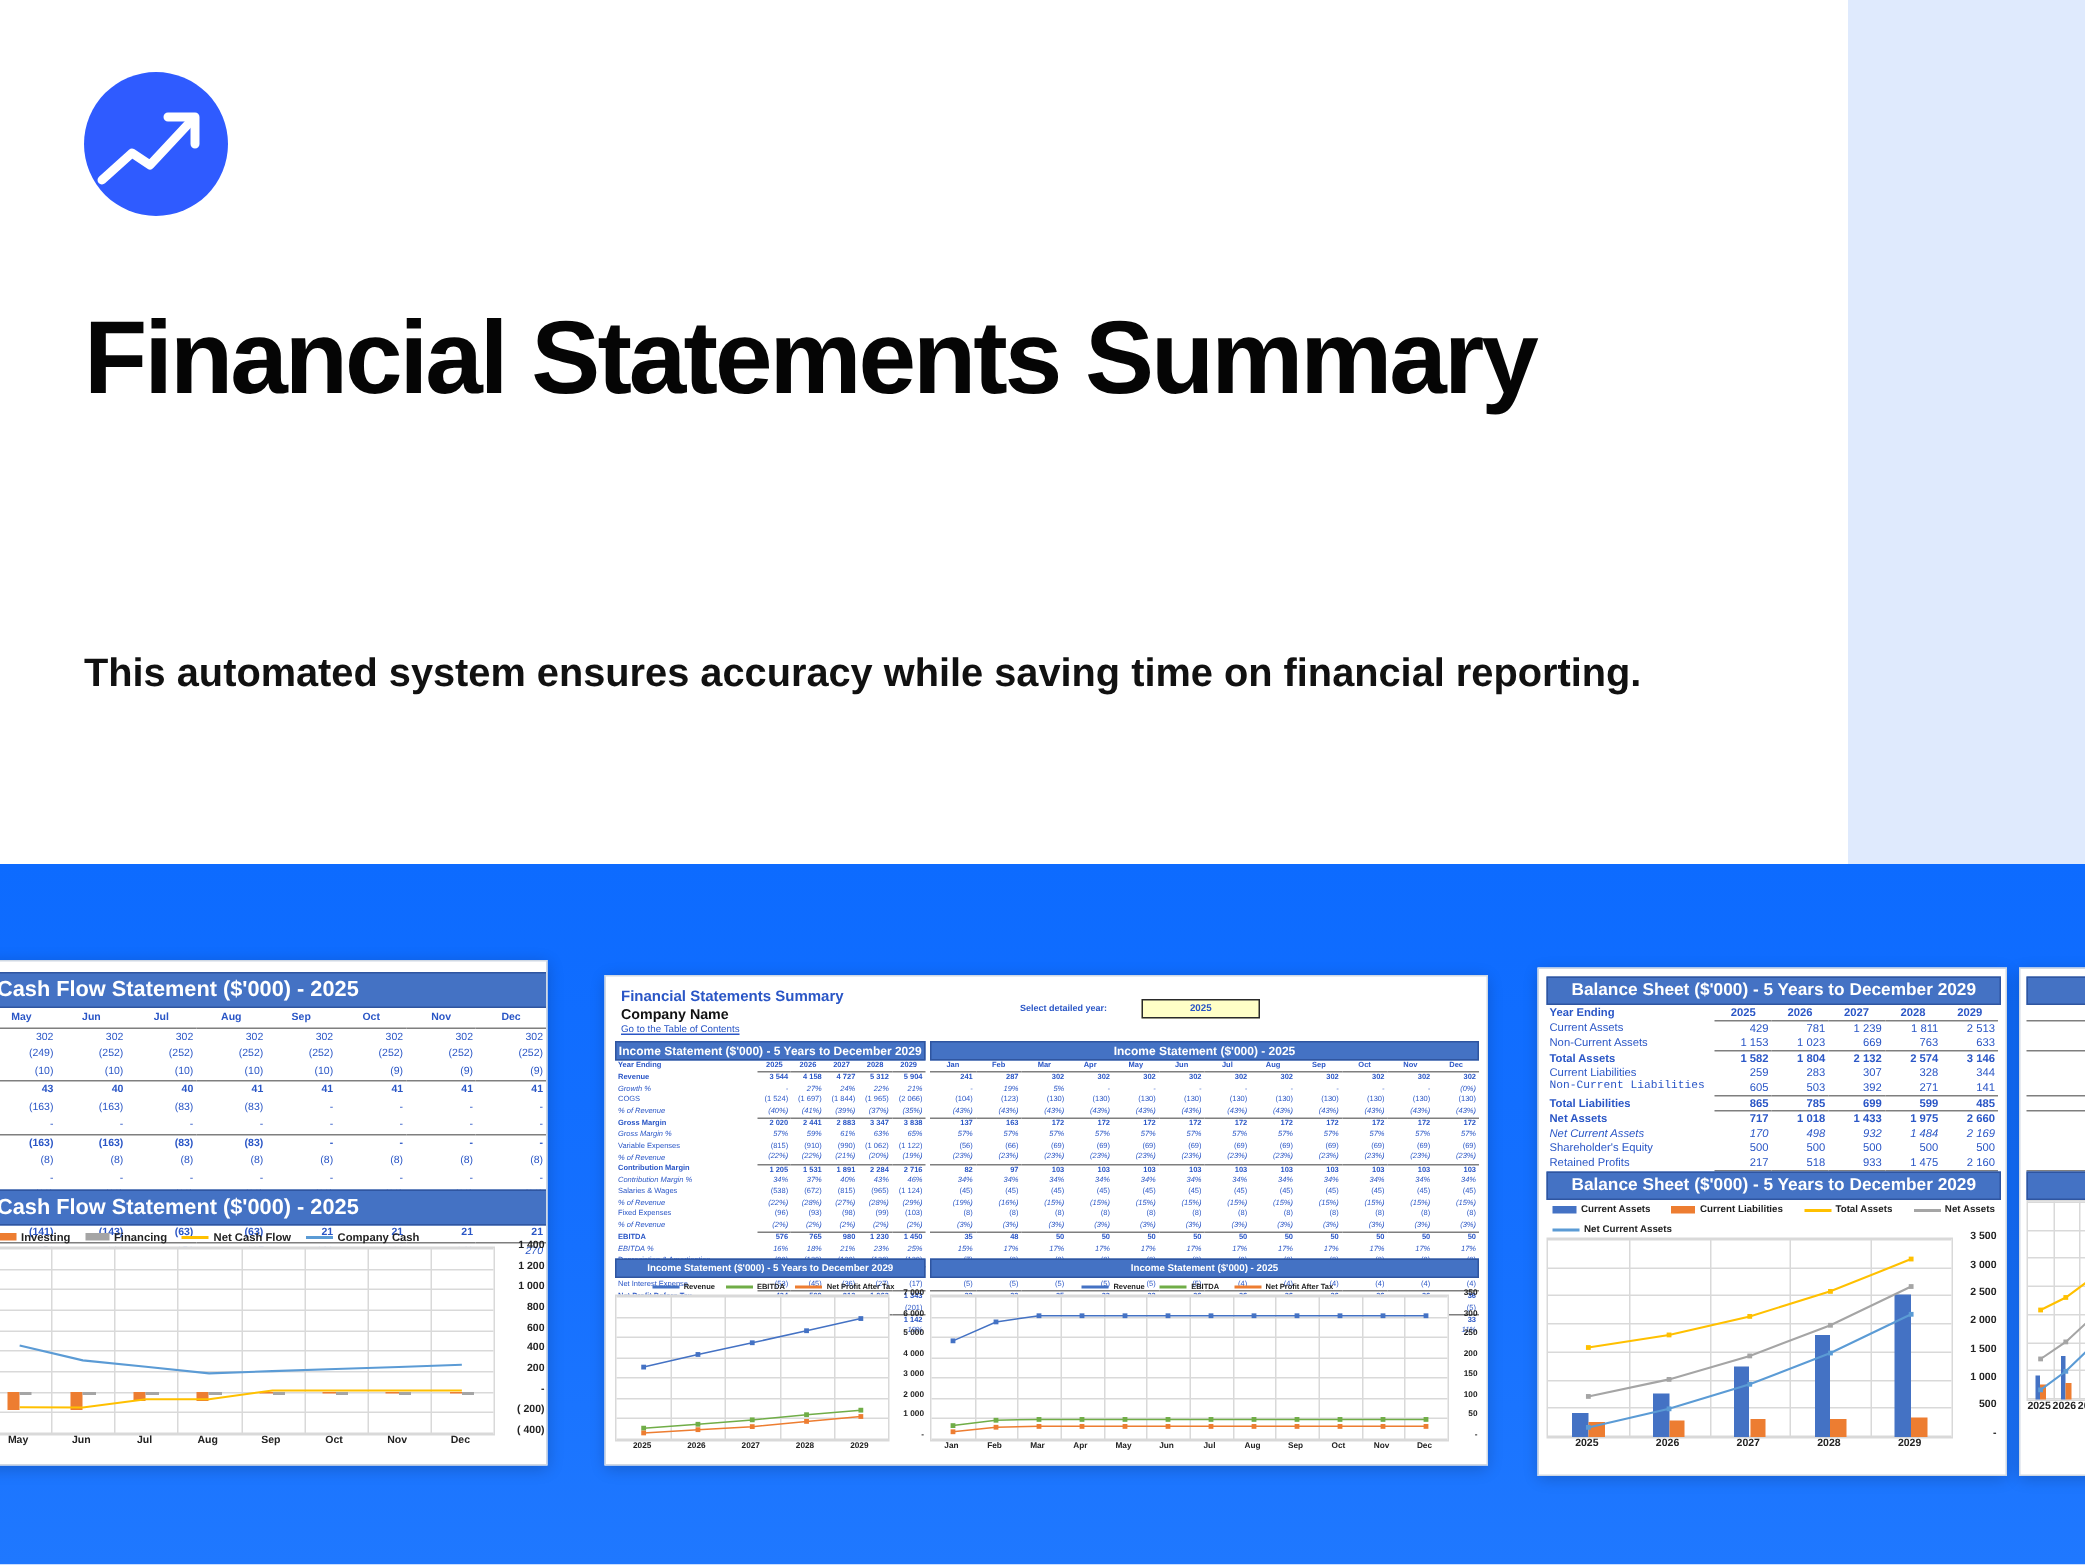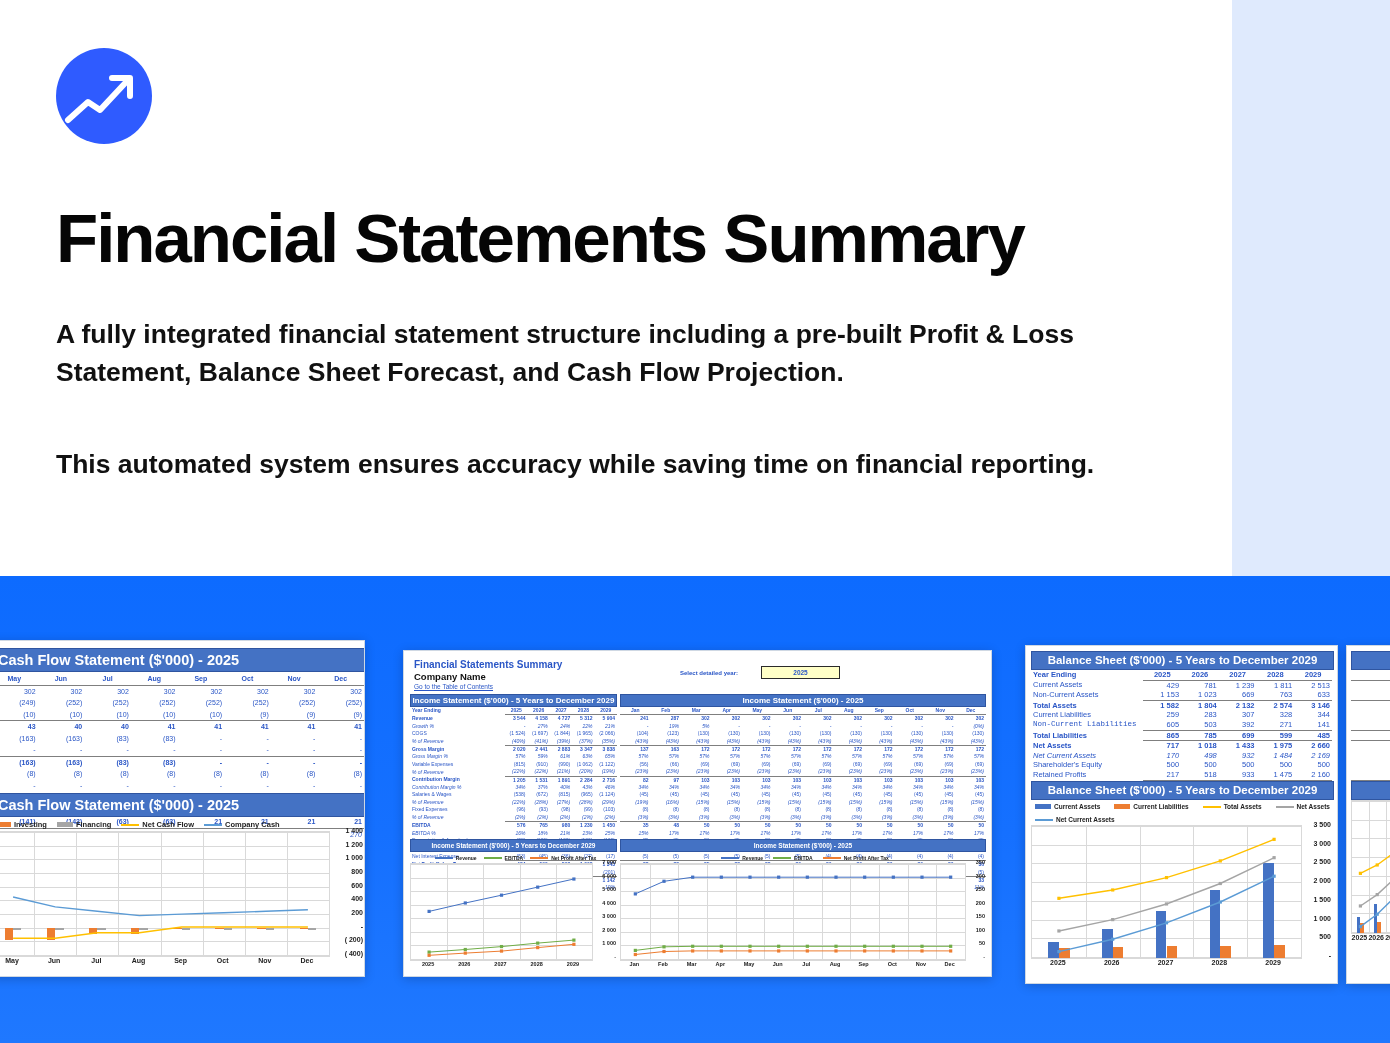--- a/index.html
+++ b/index.html
@@ -19,21 +19,21 @@
            font-family:"DejaVu Sans",sans-serif;}
   .logo-l2{font-size:42px;font-weight:700;letter-spacing:5px;color:#111111;margin-top:4px;
            font-family:"DejaVu Sans",sans-serif;}
   .logo-kit{color:#2f5bff;}
 
   .headline{position:absolute;left:56px;top:203px;width:1120px;font-size:69px;line-height:1.04;
             font-weight:700;letter-spacing:-2px;color:#050505;
             font-family:"Liberation Sans",sans-serif;}
   .sub1{position:absolute;left:56px;top:316px;width:1090px;font-size:26.5px;line-height:1.42;
         font-weight:700;color:#111111;}
-  .sub2{position:absolute;left:56px;top:446px;width:1090px;font-size:26.5px;line-height:1.42;
+  .sub2{position:absolute;left:56px;top:430px;width:1090px;font-size:26.5px;line-height:1.42;
         font-weight:700;color:#111111;}
 
   
   .band{position:absolute;left:0;top:576px;width:1390px;height:467px;
         background:linear-gradient(180deg,#0d6bff 0%,#1570ff 55%,#1f78ff 100%);}
 
   
   .card{position:absolute;background:#ffffff;border:1px solid #cfd8e3;
         box-shadow:0 2px 10px rgba(0,0,0,.20);overflow:hidden;}
   .card-a{left:-10px;top:640px;width:373px;height:335px;}
@@ -118,21 +118,20 @@
   <div class="logo-row">
     <div class="logo-mark">
       <svg width="96" height="96" viewBox="0 0 96 96">
         <path d="M12 72 L32 54 L44 62 L72 32" stroke="#ffffff" stroke-width="6" fill="none" stroke-linecap="round" stroke-linejoin="round"></path>
         <path d="M56 30 L74 30 L74 48" stroke="#ffffff" stroke-width="6" fill="none" stroke-linecap="round" stroke-linejoin="round"></path>
       </svg>
     </div>
   </div>
 
   <div class="headline">Financial Statements Summary</div>
-  <div class="sub1">A fully integrated financial statement structure including a pre-built Profit &amp; Loss Statement, Balance Sheet Forecast, and Cash Flow Projection.</div>
   <div class="sub2">This automated system ensures accuracy while saving time on financial reporting.</div>
 
   <div class="band"></div>
 
   <div class="card card-a ss">
     <div class="bluebar a-title left">Cash Flow Statement ($'000) - 2025</div>
     <div class="a-tbl">
       <table class="grid">
           <tbody id="a-body">
             <tr>

